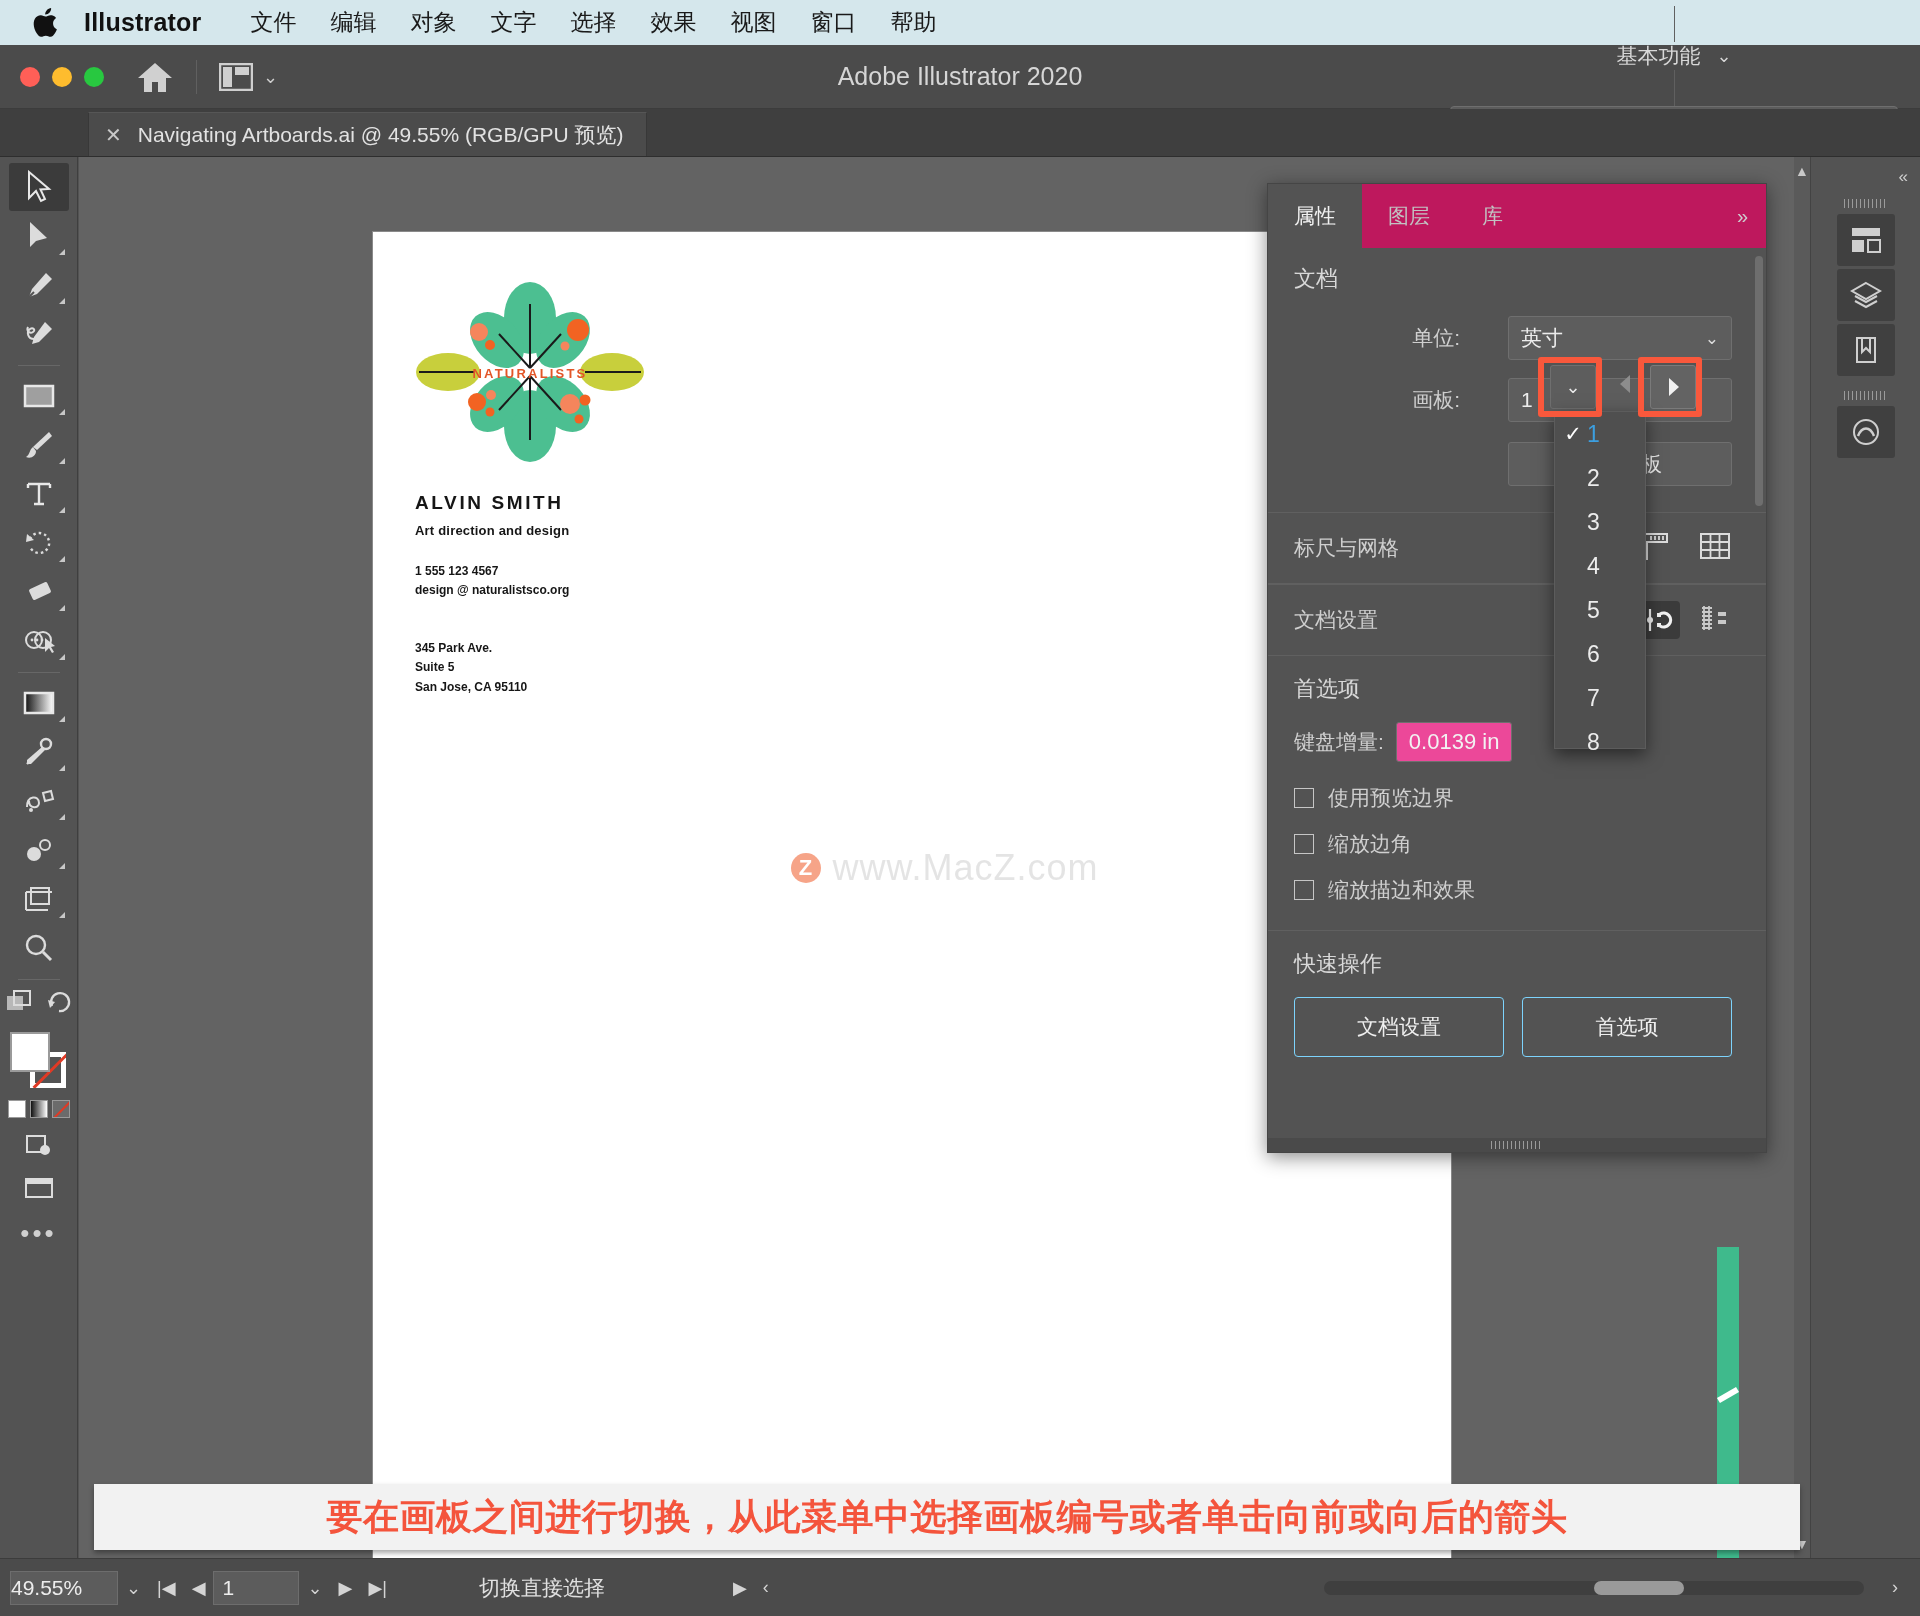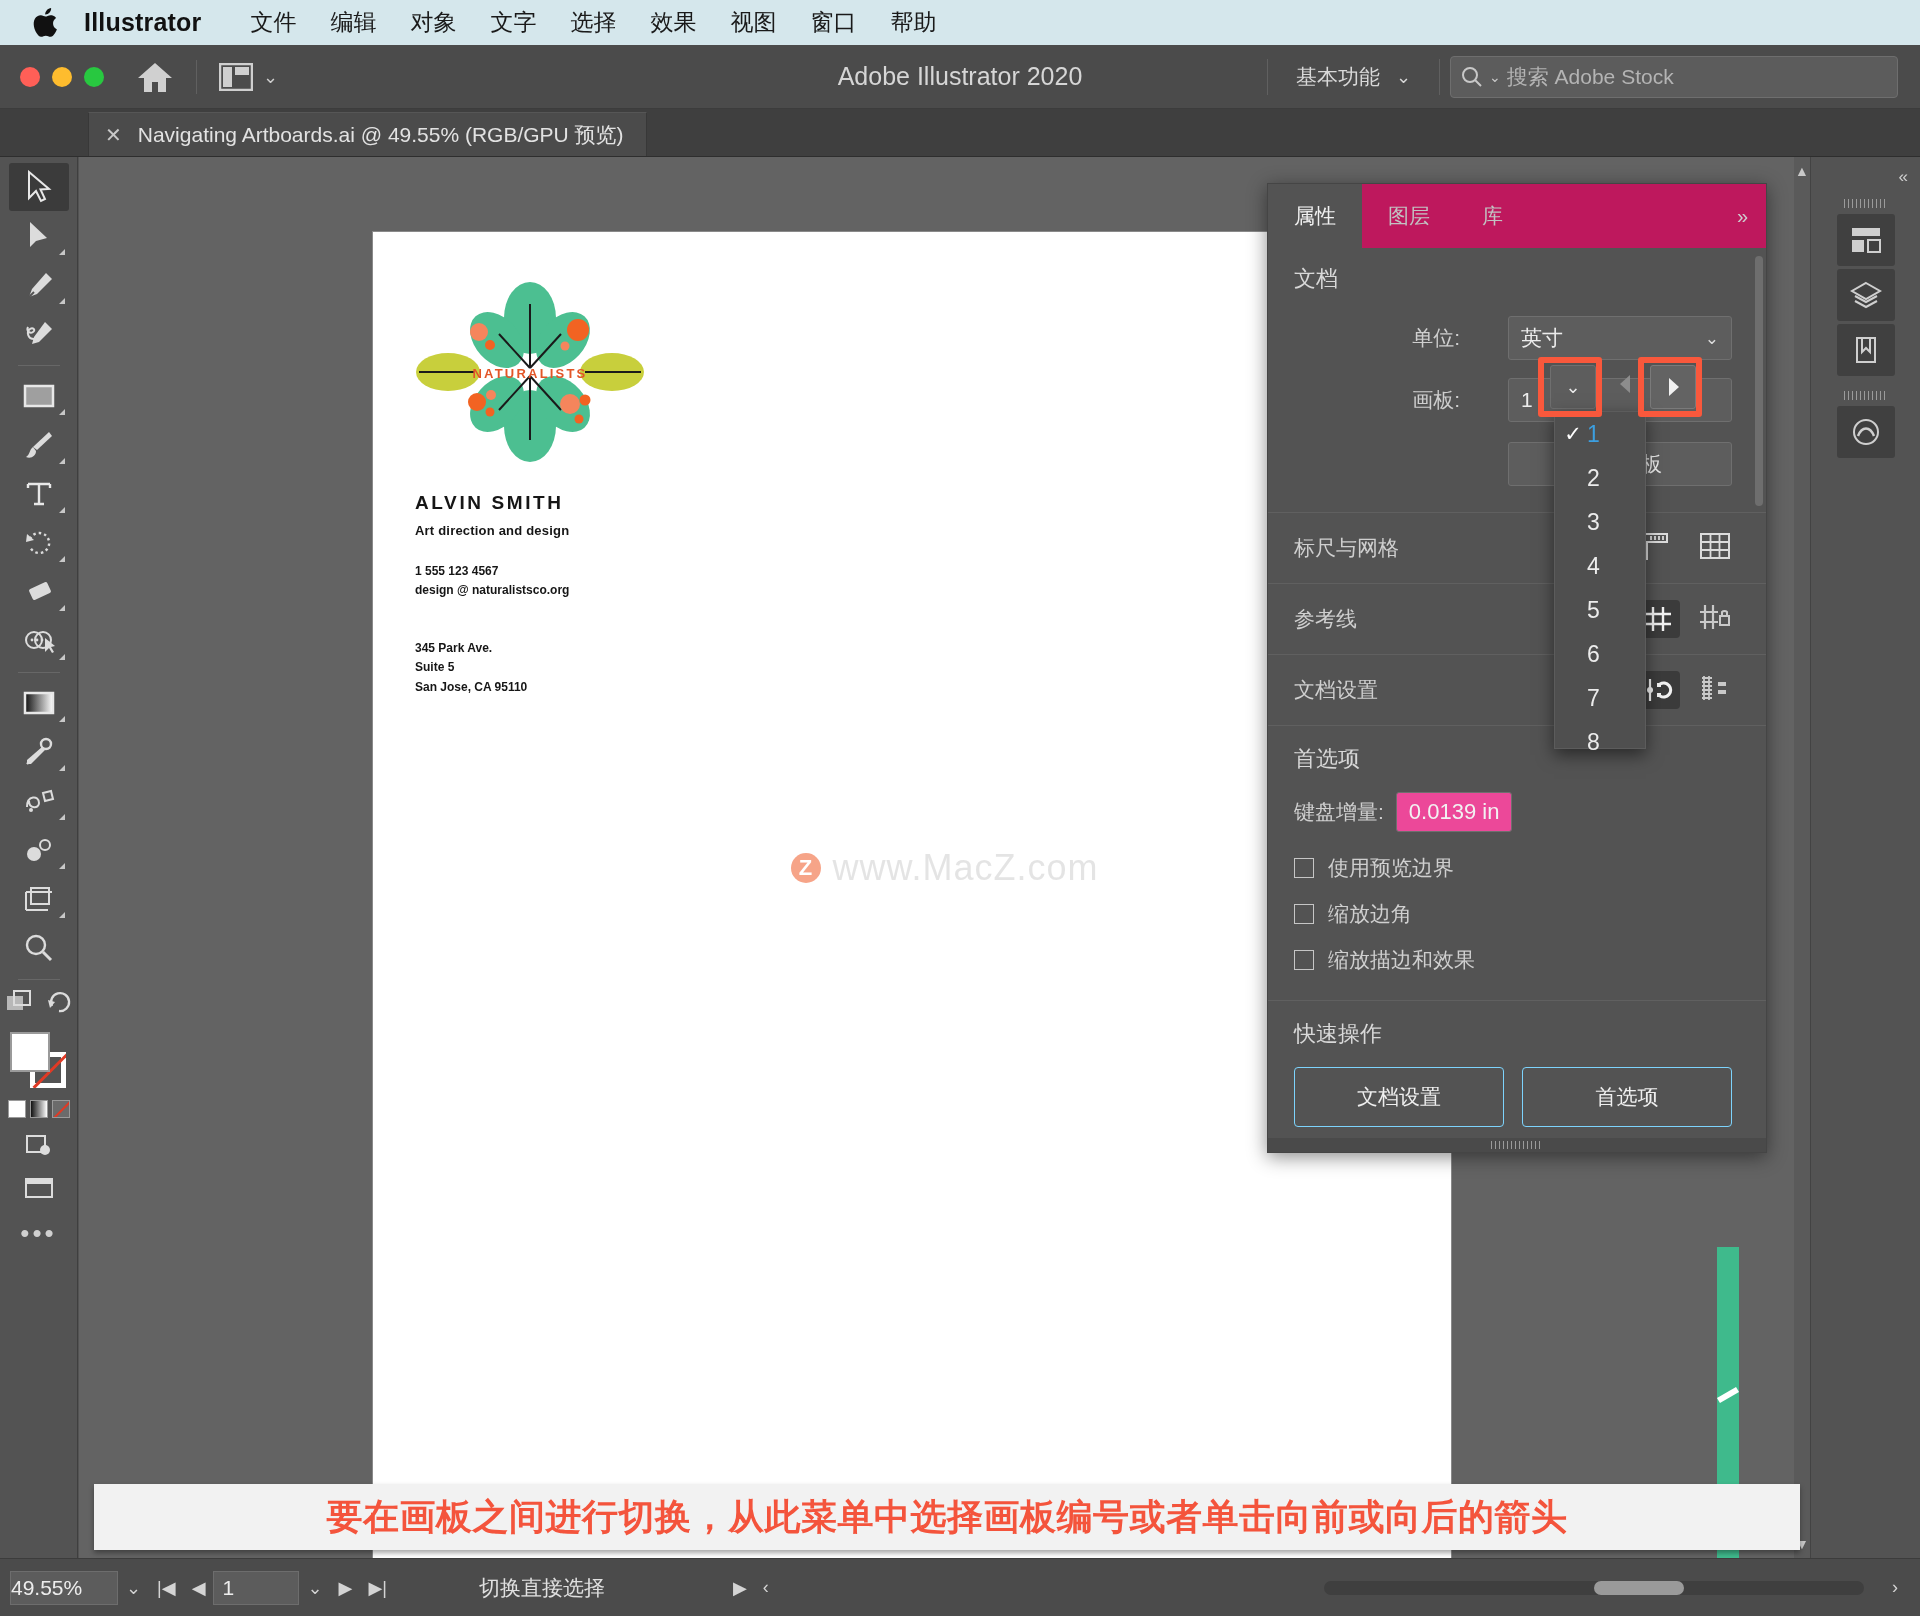--- a/index.html
+++ b/index.html
@@ -38,21 +38,21 @@
   .traffic { display: flex; gap: 12px; padding-left: 20px; }
   .tl { width: 20px; height: 20px; border-radius: 50%; }
   .tl.r { background: #ff5f57; } .tl.y { background: #febc2e; } .tl.g { background: #28c840; }
   .home-btn { margin-left: 30px; width: 42px; height: 42px; display:flex; align-items:center; justify-content:center; }
   .tb-sep { width: 1px; height: 34px; background: #606060; margin: 0 14px 0 20px; }
   .arrange-btn { display: flex; align-items: center; gap: 10px; padding: 0 8px; }
   .app-title {
     position: absolute; left: 0; right: 0; text-align: center;
     font-size: 25px; color: #d6d6d6; pointer-events: none;
   }
-  .tb-right { margin-left: auto; display: flex; align-items: center; padding-right: 22px; gap: 0; }
+  .tb-right { margin-left: auto; display: flex; align-items: center; padding-right: 22px; gap: 0; flex-direction: column; }
   .ws-picker { display: flex; align-items: center; gap: 16px; font-size: 21px; color: #d8d8d8; padding: 0 18px; }
   .tb-sep2 { width: 1px; height: 36px; background: #606060; margin: 0 10px; }
   .stock-search {
     width: 448px; height: 42px; background: #5c5c5c; border: 1px solid #6e6e6e;
     border-radius: 4px; display: flex; align-items: center; padding: 0 10px; gap: 6px;
   }
   .stock-search .ph { font-size: 21px; color: #b4b4b4; }
 
   
   .tabbar {
@@ -639,37 +639,20 @@
               <svg width="34" height="30" viewBox="0 0 34 30">
                   <rect x="3" y="3" width="28" height="24" fill="none" stroke="#dcdcdc" stroke-width="2"></rect>
                   <path d="M12.5 3 L12.5 27 M21.5 3 L21.5 27 M3 11 L31 11 M3 19 L31 19" stroke="#dcdcdc" stroke-width="1.8"></path>
                 </svg>
             </span>
           </span>
         </div>
 
         <div class="divider"></div>
 
-        <div class="row" style="padding:16px 34px 16px 26px;">
-          <span class="lbl">参考线</span>
-          <span style="margin-left:auto; display:flex; gap:18px; align-items:center;">
-            <span style="background:#3b3b3b;border-radius:4px;padding:5px 7px;display:flex;">
-              <svg width="30" height="28" viewBox="0 0 30 28">
-                  <path d="M10 2 L10 26 M20 2 L20 26 M2 9 L28 9 M2 19 L28 19" stroke="#f2f2f2" stroke-width="2.4"></path>
-                </svg>
-            </span>
-            <span>
-              <svg width="34" height="28" viewBox="0 0 34 28">
-                  <path d="M7 2 L7 26 M15 2 L15 26 M2 9 L20 9 M2 19 L20 19" stroke="#c9c9c9" stroke-width="2.2"></path>
-                  <rect x="22" y="13" width="9" height="9" fill="none" stroke="#c9c9c9" stroke-width="2"></rect>
-                  <path d="M24 13 L24 9 A3.5 3.5 0 0 1 29 9 L29 13" fill="none" stroke="#c9c9c9" stroke-width="2"></path>
-                </svg>
-            </span>
-          </span>
-        </div>
 
         <div class="divider"></div>
 
         <div class="row" style="padding:16px 34px 16px 26px;">
           <span class="lbl">文档设置</span>
           <span style="margin-left:auto; display:flex; gap:18px; align-items:center;">
             <span style="background:#3b3b3b;border-radius:4px;padding:5px 7px;display:flex;">
               <svg width="30" height="28" viewBox="0 0 30 28">
                   <path d="M7 3 L7 25" stroke="#f2f2f2" stroke-width="2.2"></path>
                   <circle cx="7" cy="14" r="3" fill="#f2f2f2"></circle>

